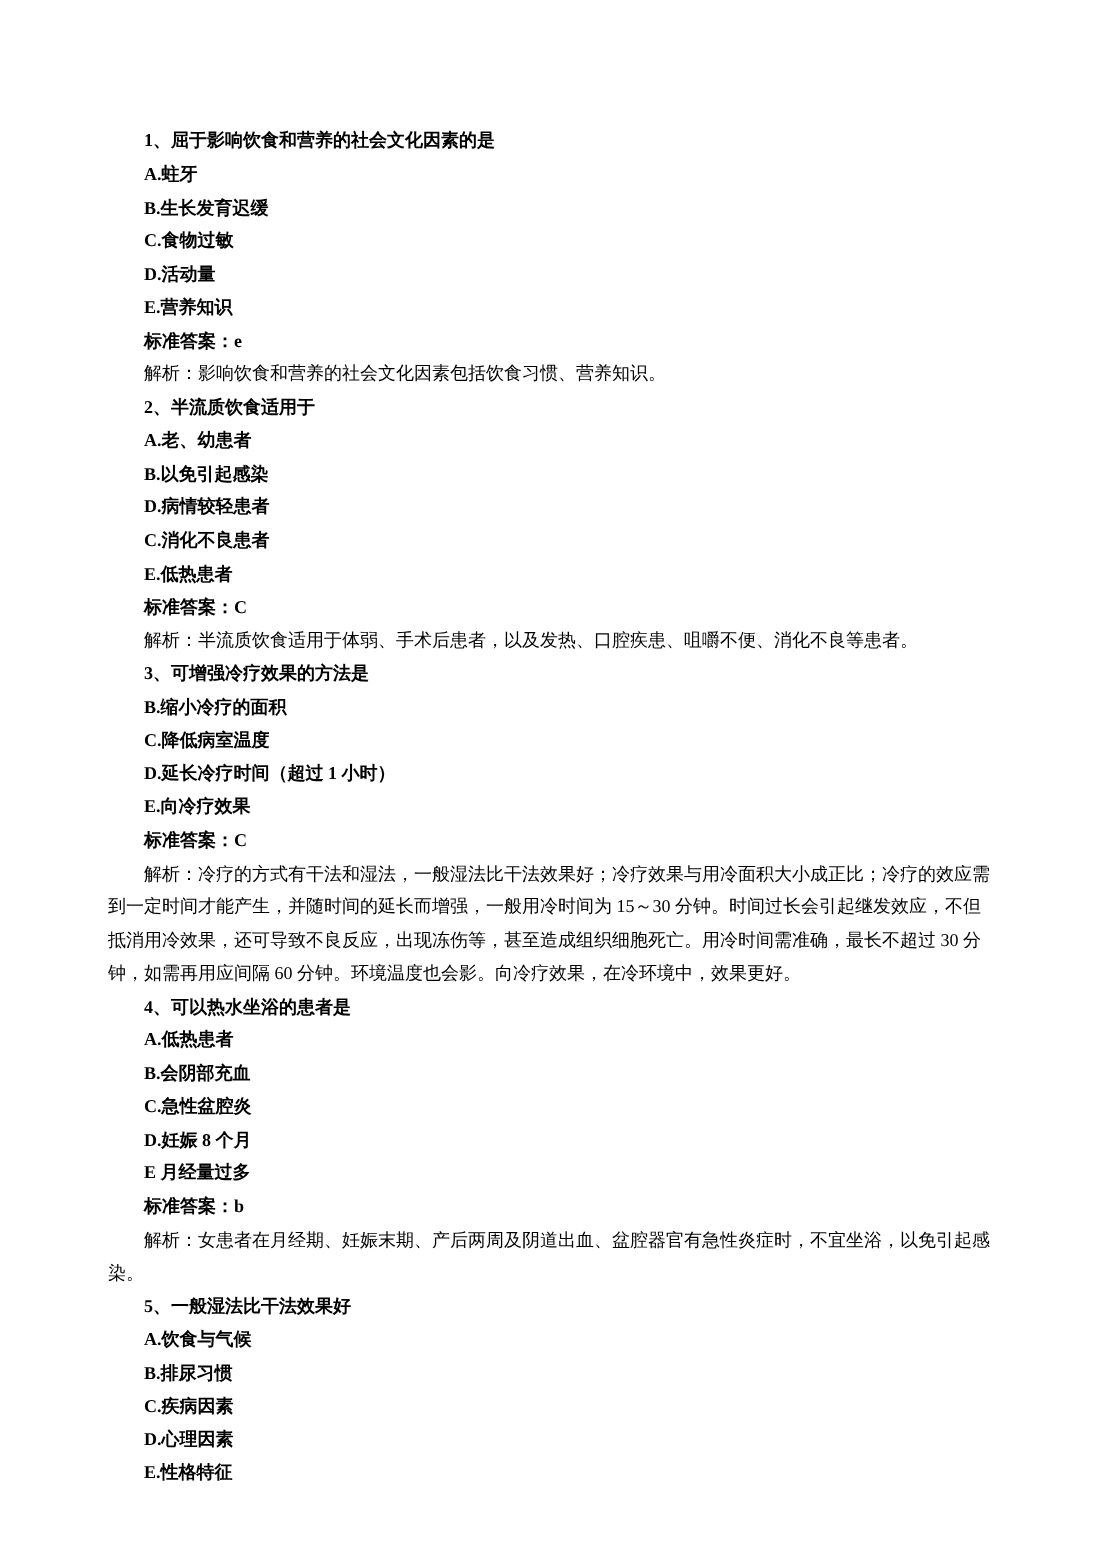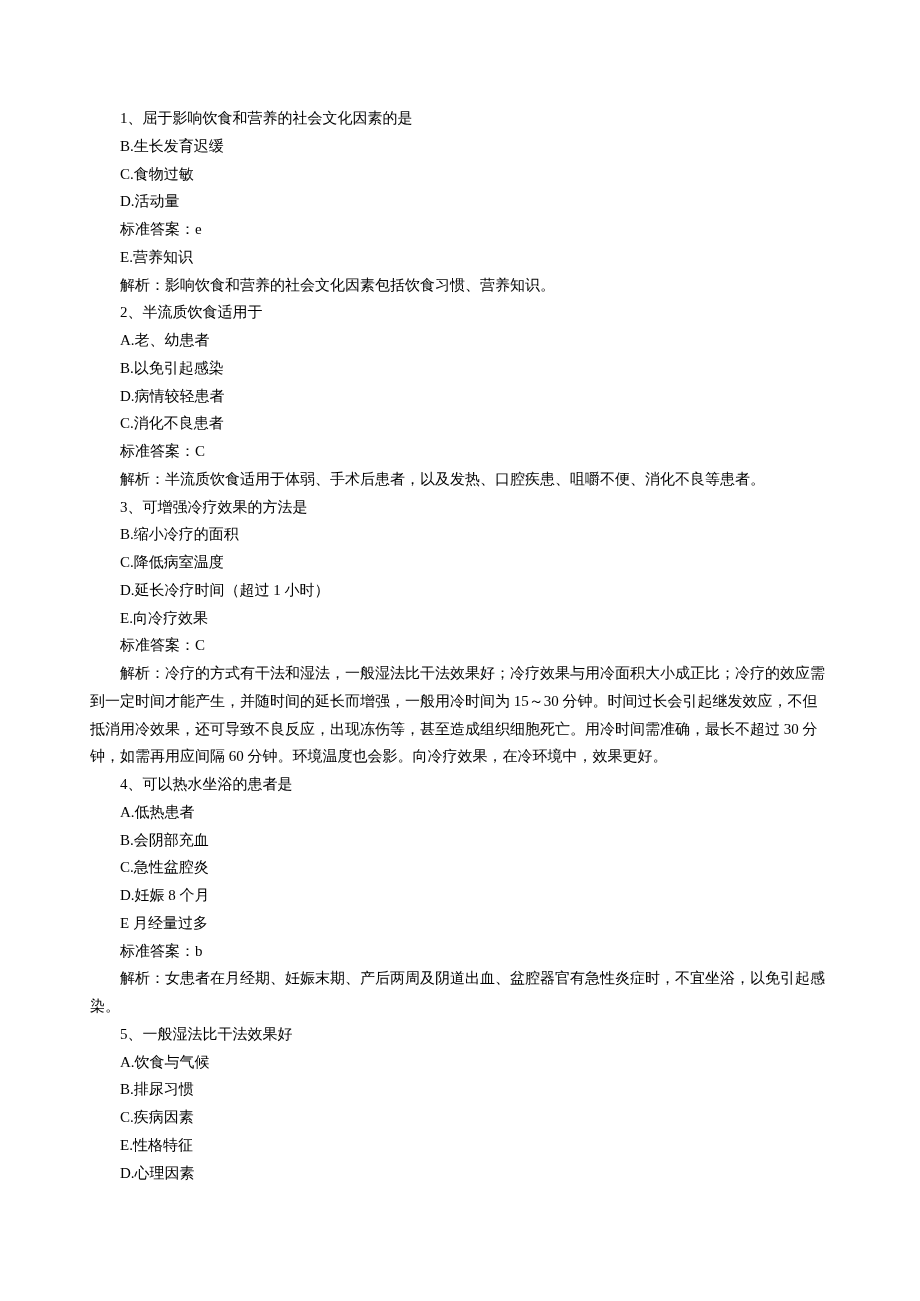--- a/index.html
+++ b/index.html
@@ -12,43 +12,46 @@
     color: #000000;
   }
   .page {
     width: 920px;
     min-height: 1301px;
     padding: 105px 90px 60px 90px;
     box-sizing: border-box;
   }
   .line {
     text-indent: 2em;
+    font-weight: bold;
   }
   .explanation {
     text-indent: 2em;
   }
 </style>
 </head>
 <body>
 
 <div class="page">
 
   <div class="line"><span>1、</span><span>屈于影响饮食和营养的社会文化因素的是</span></div>
+  <div class="line">A.蛀牙</div>
   <div class="line">B.生长发育迟缓</div>
   <div class="line">C.食物过敏</div>
   <div class="line">D.活动量</div>
+  <div class="line">E.营养知识</div>
   <div class="line"><span>标准答案：</span><span>e</span></div>
-  <div class="line">E.营养知识</div>
   <div class="explanation">解析：影响饮食和营养的社会文化因素包括饮食习惯、营养知识。</div>
 
   <div class="line"><span>2、</span><span>半流质饮食适用于</span></div>
   <div class="line">A.老、幼患者</div>
   <div class="line">B.以免引起感染</div>
   <div class="line">D.病情较轻患者</div>
   <div class="line">C.消化不良患者</div>
+  <div class="line">E.低热患者</div>
   <div class="line"><span>标准答案：</span><span>C</span></div>
   <div class="explanation">解析：半流质饮食适用于体弱、手术后患者，以及发热、口腔疾患、咀嚼不便、消化不良等患者。</div>
 
   <div class="line"><span>3、</span><span>可增强冷疗效果的方法是</span></div>
   <div class="line">B.缩小冷疗的面积</div>
   <div class="line">C.降低病室温度</div>
   <div class="line">D.延长冷疗时间（超过 1 小时）</div>
   <div class="line">E.向冷疗效果</div>
   <div class="line"><span>标准答案：</span><span>C</span></div>
   <div class="explanation">解析：冷疗的方式有干法和湿法，一般湿法比干法效果好；冷疗效果与用冷面积大小成正比；冷疗的效应需到一定时间才能产生，并随时间的延长而增强，一般用冷时间为 15～30 分钟。时间过长会引起继发效应，不但抵消用冷效果，还可导致不良反应，出现冻伤等，甚至造成组织细胞死亡。用冷时间需准确，最长不超过 30 分钟，如需再用应间隔 60 分钟。环境温度也会影。向冷疗效果，在冷环境中，效果更好。</div>
@@ -59,16 +62,16 @@
   <div class="line">C.急性盆腔炎</div>
   <div class="line">D.妊娠 8 个月</div>
   <div class="line">E 月经量过多</div>
   <div class="line"><span>标准答案：</span><span>b</span></div>
   <div class="explanation">解析：女患者在月经期、妊娠末期、产后两周及阴道出血、盆腔器官有急性炎症时，不宜坐浴，以免引起感染。</div>
 
   <div class="line"><span>5、</span><span>一般湿法比干法效果好</span></div>
   <div class="line">A.饮食与气候</div>
   <div class="line">B.排尿习惯</div>
   <div class="line">C.疾病因素</div>
+  <div class="line">D.心理因素</div>
   <div class="line">E.性格特征</div>
-  <div class="line">D.心理因素</div>
 
 </div>
 
 </body></html>

